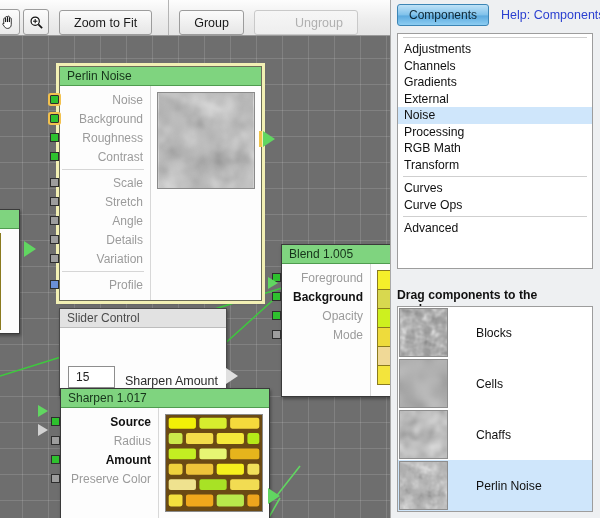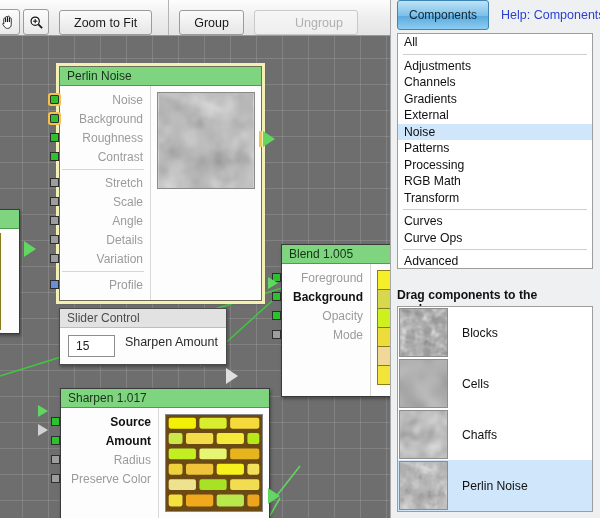--- a/index.html
+++ b/index.html
@@ -99,36 +99,36 @@
   
   .slider-node {
     position: absolute; background: #fdfdfd;
     border: 1px solid #4a4a4a; box-shadow: 1px 2px 3px rgba(0,0,0,0.35);
   }
   .slider-head {
     height: 19px; background: #e2e2e2; border-bottom: 1px solid #bdbdbd;
     font-size: 12px; color: #4b4b4b; display: flex; align-items: center;
     padding-left: 7px;
   }
-  .slider-body { display: flex; align-items: flex-start; padding: 7px 8px; }
+  .slider-body { display: flex; align-items: flex-end; padding: 7px 8px; margin-top: 31px; }
   .slider-input {
     width: 56px; height: 22px; border: 1px solid #8e8e8e; background: #fff;
     font-size: 12px; color: #222; display: flex; align-items: center;
     padding-left: 7px;
   }
   .slider-label { font-size: 12.5px; color: #2b2b2b; margin-left: 10px; white-space: nowrap; }
 
   
   #panel {
     position: absolute; left: 390px; top: 0; width: 210px; height: 518px;
     background: #eef0f2; border-left: 1px solid #a8a8a8;
   }
   #panel-top { height: 30px; display: flex; align-items: center; padding: 0 6px; }
   #tab-components {
-    height: 30px; padding: 0 11px;
+    height: 22px; padding: 0 11px;
     background: linear-gradient(to bottom, #bfe2f7, #7cc0ea 52%, #5aa9de 53%, #8dcdf2);
     border: 1px solid #3c85b5; border-radius: 3px;
     font-size: 12px; color: #0d2633;
     display: flex; align-items: center;
   }
   #help-link { margin-left: 12px; font-size: 12.5px; color: #2a3fd0; white-space: nowrap; }
 
   #cat-list {
     position: absolute; left: 6px; top: 33px; width: 196px; height: 236px;
     background: #fff; border: 1px solid #9d9d9d; overflow: hidden;
@@ -141,21 +141,21 @@
   #drag-label { position: absolute; left: 6px; top: 288px;
     font-size: 12.2px; color: #111; font-weight: bold; }
 
   #comp-list {
     position: absolute; left: 6px; top: 306px; width: 196px; height: 206px;
     background: #fff; border: 1px solid #9d9d9d; overflow: hidden;
   }
   .comp { height: 51px; display: flex; align-items: center; }
   .comp.sel { background: #cfe6fb; }
   .comp .cthumb { width: 49px; height: 49px; margin-left: 1px; border: 1px solid #8d8d8d; }
-  .comp .clabel { margin-left: 14px; font-size: 12.2px; color: #111; }
+  .comp .clabel { margin-left: 28px; font-size: 12.2px; color: #111; }
 </style>
 </head>
 <body>
 
 <div id="toolbar">
   <div class="tb-icon-btn">
     <svg width="15" height="15" viewBox="0 0 16 16">
       <path d="M4 9.5V4.2a1 1 0 0 1 2 0v3.3V2.6a1 1 0 0 1 2 0v4.9V2.2a1 1 0 0 1 2 0v5.3V4a1 1 0 0 1 2 0v6.2c0 2.4-1.6 4.1-3.8 4.1-2.1 0-3-1-3.8-2.4L3 9.9c-.4-.8.7-1.4 1.1-.7z" fill="#fff" stroke="#111" stroke-width="0.9"></path>
     </svg>
   </div>
@@ -219,25 +219,25 @@
           <span class="port img"></span>
           <span>Roughness</span>
           </div>
         <div class="prow named">
           <span class="port img"></span>
           <span>Contrast</span>
           </div>
         <div class="psep"></div>
         <div class="prow named">
           <span class="port val"></span>
+          <span>Scale</span>
+          </div>
+        <div class="prow named">
+          <span class="port val"></span>
           <span>Stretch</span>
-          </div>
-        <div class="prow named">
-          <span class="port val"></span>
-          <span>Scale</span>
           </div>
         <div class="prow named">
           <span class="port val"></span>
           <span>Angle</span>
           </div>
         <div class="prow named">
           <span class="port val"></span>
           <span>Details</span>
           </div>
         <div class="prow named">
@@ -316,27 +316,27 @@
   <div class="out-arrow" style="left:226px; top:332px; border-left-color:#e0e0e0;"></div>
 
   <div class="node" style="left:60px; top:352px; width:210px;">
     <div class="node-title">Sharpen 1.017</div>
     <div class="node-body">
       <div class="node-params" style="width:98px;">
         <div class="prow bold">
           <span class="port img"></span>
           <span>Source</span>
           </div>
+        <div class="prow named">
+          <span class="port val"></span>
+          <span>Radius</span>
+          </div>
         <div class="prow bold">
           <span class="port img"></span>
           <span>Amount</span>
-          </div>
-        <div class="prow named">
-          <span class="port val"></span>
-          <span>Radius</span>
           </div>
         <div class="prow named">
           <span class="port val"></span>
           <span>Preserve Color</span>
           </div>
         <div style="height:44px;"></div>
       </div>
       <div class="node-divider"></div>
       <div class="thumb-wrap">
         <svg class="thumb" width="98" height="98" viewBox="0 0 100 100">
@@ -379,28 +379,26 @@
   <div class="out-arrow" style="left:268px; top:241px; border-left-width:10px; border-top-width:6px; border-bottom-width:6px;"></div>
 </div>
 
 <div id="panel">
   <div id="panel-top">
     <div id="tab-components">Components</div>
     <div id="help-link">Help: Components</div>
   </div>
 
   <div id="cat-list">
-    <div class="cat">All</div>
     <div class="cat-sep"></div>
     <div class="cat">Adjustments</div>
     <div class="cat">Channels</div>
     <div class="cat">Gradients</div>
     <div class="cat">External</div>
     <div class="cat sel">Noise</div>
-    <div class="cat">Patterns</div>
     <div class="cat">Processing</div>
     <div class="cat">RGB Math</div>
     <div class="cat">Transform</div>
     <div class="cat-sep"></div>
     <div class="cat">Curves</div>
     <div class="cat">Curve Ops</div>
     <div class="cat-sep"></div>
     <div class="cat">Advanced</div>
 
   </div>

